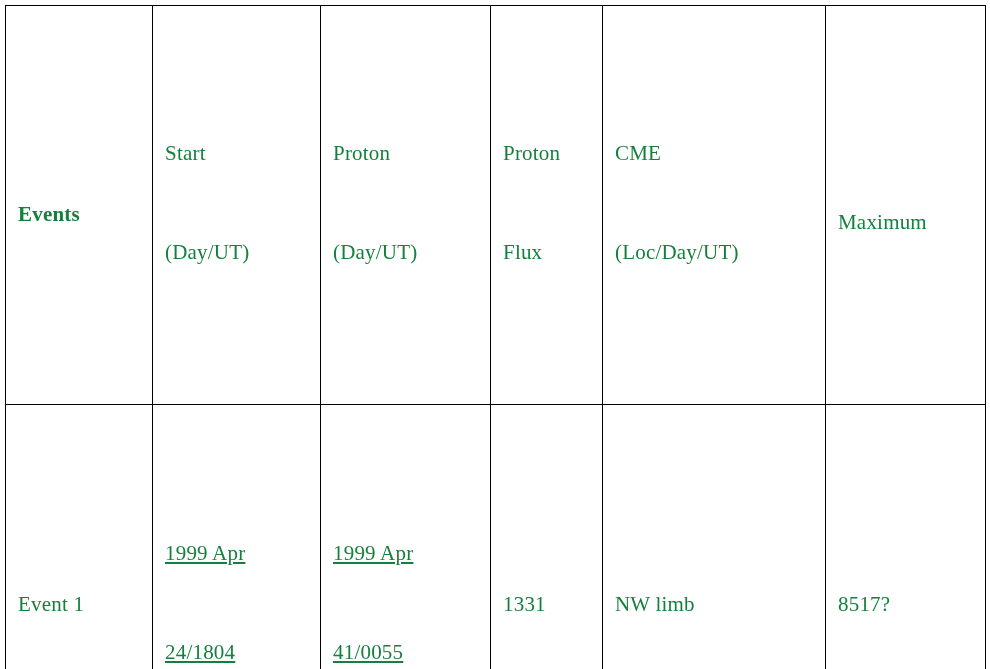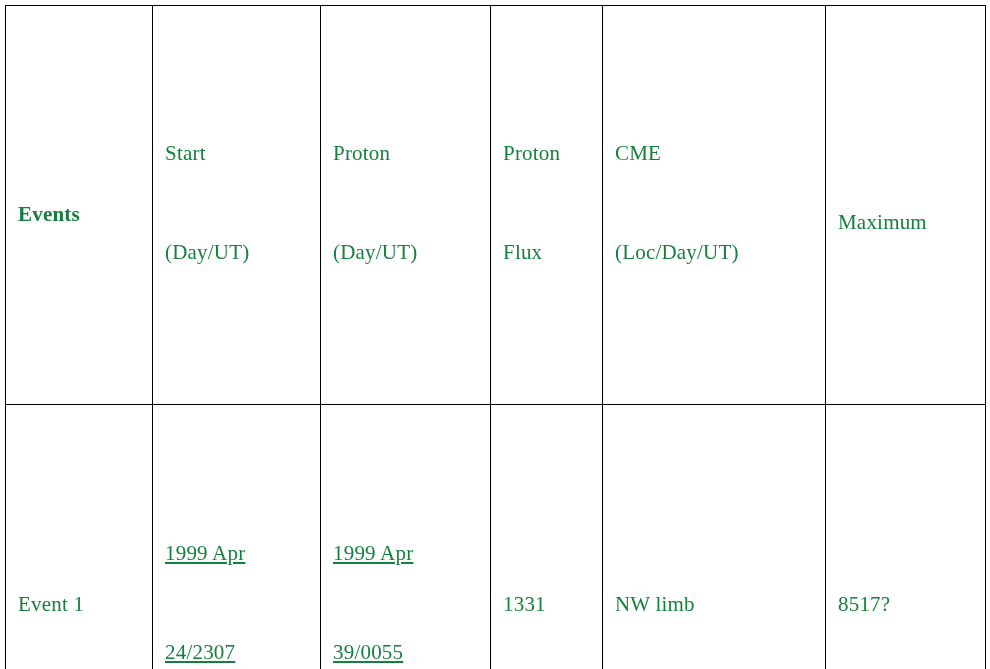--- a/index.html
+++ b/index.html
@@ -149,27 +149,27 @@
             <span class="hdr-line">Maximum</span>
           </span>
         </td>
       </tr>
 
       <tr class="data-row">
         <td class="cell-events">Event 1</td>
         <td class="cell-start">
           <span class="stack">
             <span class="val">1999 Apr</span>
-            <span class="val">24/2307</span>
+            <span class="val">24/1804</span>
           </span>
         </td>
         <td class="cell-max">
           <span class="stack">
             <span class="val">1999 Apr</span>
-            <span class="val">39/0055</span>
+            <span class="val">41/0055</span>
           </span>
         </td>
         <td class="cell-flux">1331</td>
         <td class="cell-cme nowrap">NW limb</td>
         <td class="cell-location">8517?</td>
       </tr>
 
     </tbody>
   </table>
 

